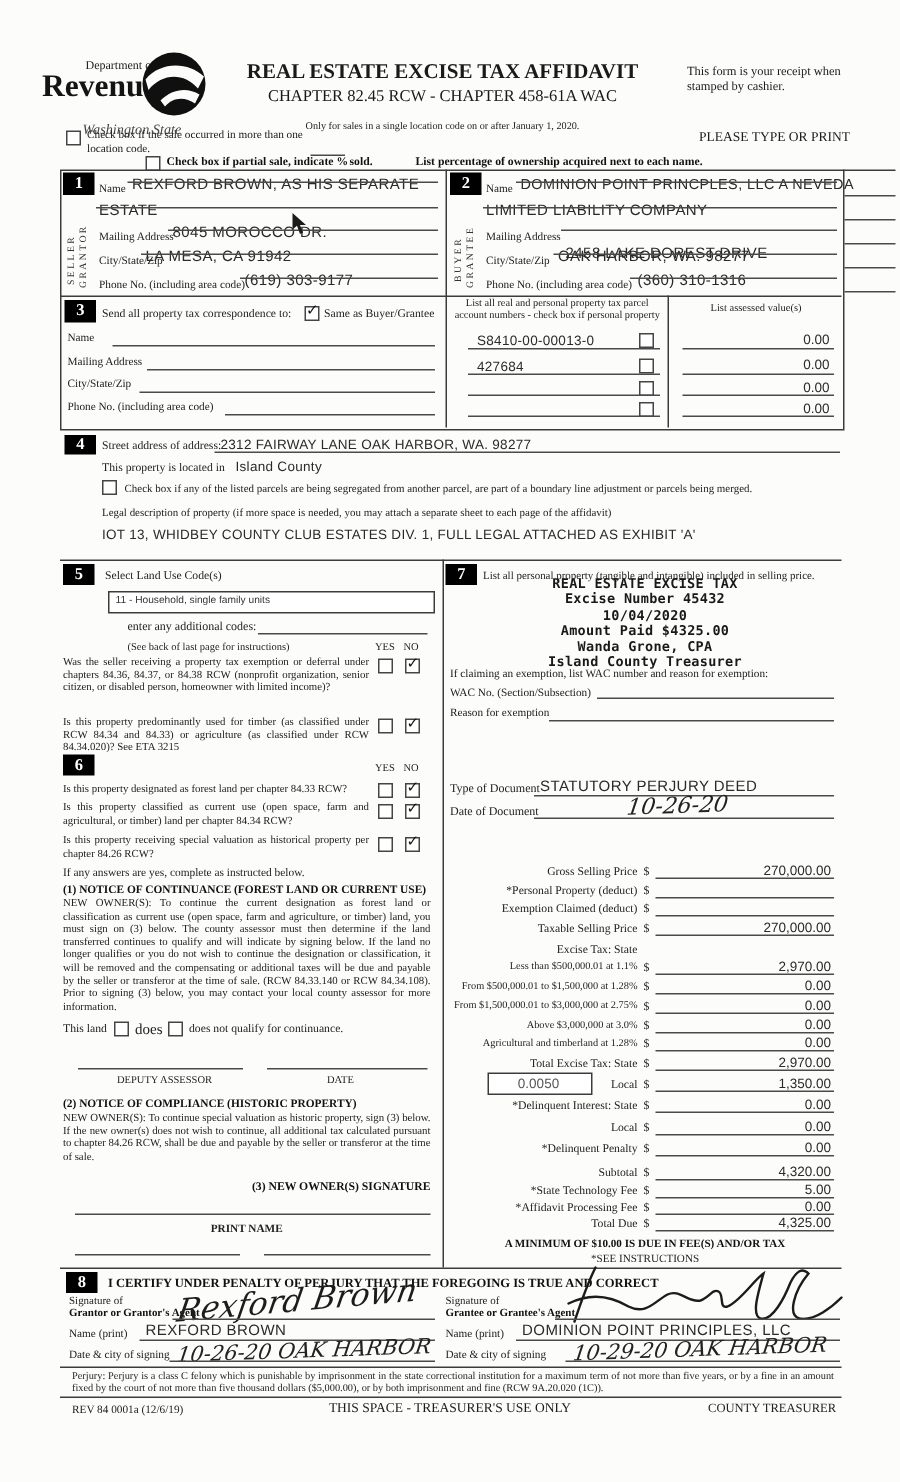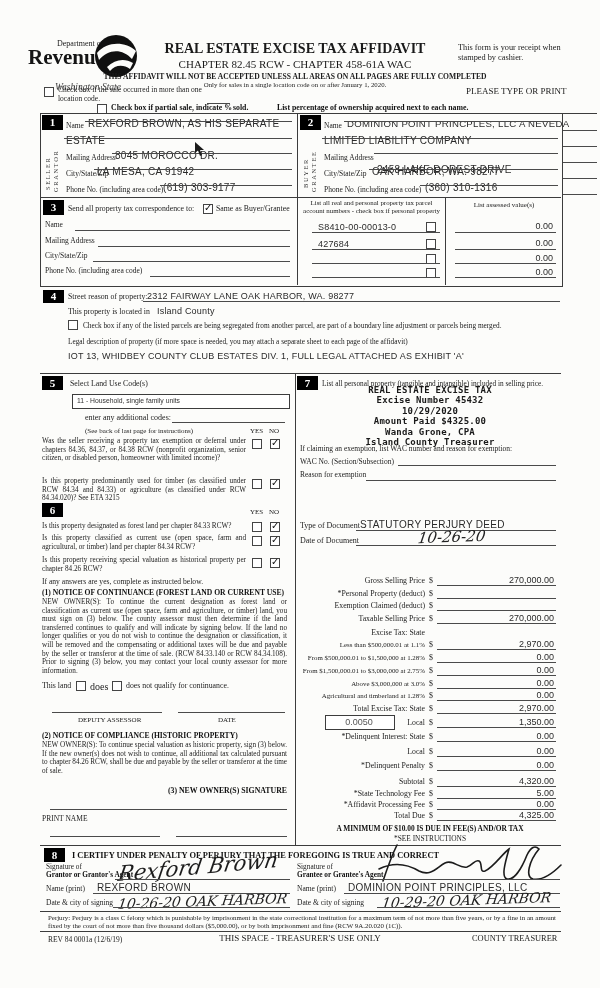--- a/index.html
+++ b/index.html
@@ -42,21 +42,20 @@
   <div class="a" style="left:28px;top:45px;font-weight:bold;font-size:21px;font-family:'Liberation Serif',serif;color:#141414">Revenue</div>
   <svg class="a" style="left:93px;top:33px" width="46" height="46" viewBox="0 0 46 46">
     <circle cx="23" cy="23" r="21" fill="#101010"></circle>
     <path d="M4,20 C14,8 32,8 43,18 L39,26 C29,15 15,16 6,27 Z" fill="#fcfcfa"></path>
     <path d="M14,34 C22,26 32,25 40,30 L37,36 C30,31 22,32 17,38 Z" fill="#fcfcfa"></path>
   </svg>
   <div class="a" style="left:55px;top:82px;font-style:italic;font-size:9.5px;color:#444">Washington State</div>
 
   <div class="a ctr" style="left:95px;top:41px;width:400px;font-weight:bold;font-size:14px;font-family:'Liberation Serif',serif">REAL ESTATE EXCISE TAX AFFIDAVIT</div>
   <div class="a ctr" style="left:95px;top:58px;width:400px;font-size:11px">CHAPTER 82.45 RCW - CHAPTER 458-61A WAC</div>
-  <div class="a ctr" style="left:90px;top:72px;width:410px;font-weight:bold;font-size:7.6px">THIS AFFIDAVIT WILL NOT BE ACCEPTED UNLESS ALL AREAS ON ALL PAGES ARE FULLY COMPLETED</div>
   <div class="a ctr" style="left:90px;top:81px;width:410px;font-size:6.8px">Only for sales in a single location code on or after January 1, 2020.</div>
 
   <div class="a" style="left:458px;top:43px;width:112px;font-size:8.3px;line-height:10px">This form is your receipt when stamped by cashier.</div>
   <div class="a" style="left:466px;top:86px;font-size:9px">PLEASE TYPE OR PRINT</div>
 
   <span class="cb" style="left:44px;top:87px"></span>
   <div class="a" style="left:58px;top:85px;width:152px;font-size:7.5px;line-height:9px">Check box if the sale occurred in more than one location code.</div>
 
   <span class="cb" style="left:97px;top:104px"></span>
   <div class="Lb" style="left:111px;top:103px">Check box if partial sale, indicate %</div>
@@ -145,21 +144,21 @@
   <div class="M" style="left:455px;top:221px;width:98px">0.00</div>
   <div class="ul" style="left:455px;top:232px;width:101px"></div>
   <div class="M" style="left:455px;top:238px;width:98px">0.00</div>
   <div class="ul" style="left:455px;top:249px;width:101px"></div>
   <div class="M" style="left:455px;top:253px;width:98px">0.00</div>
   <div class="ul" style="left:455px;top:263px;width:101px"></div>
   <div class="M" style="left:455px;top:267px;width:98px">0.00</div>
   <div class="ul" style="left:455px;top:277px;width:101px"></div>
 
   <div class="badge" style="left:43px;top:290px;height:13px;line-height:13px">4</div>
-  <div class="L" style="left:68px;top:292px;font-size:7.8px">Street reason of property:</div>
+  <div class="L" style="left:68px;top:292px;font-size:7.8px">Street address of address:</div>
   <div class="T2" style="left:147px;top:291px">2312 FAIRWAY LANE   OAK HARBOR, WA. 98277</div>
   <div class="ul" style="left:143px;top:301px;width:417px"></div>
   <div class="L" style="left:68px;top:307px;font-size:7.8px">This property is located in</div>
   <div class="T2" style="left:157px;top:306px">Island County</div>
   <span class="cb" style="left:68px;top:320px"></span>
   <div class="L" style="left:83px;top:321px;font-size:7.3px">Check box if any of the listed parcels are being segregated from another parcel, are part of a boundary line adjustment or parcels being merged.</div>
   <div class="L" style="left:68px;top:337px;font-size:7.3px">Legal description of property (if more space is needed, you may attach a separate sheet to each page of the affidavit)</div>
   <div class="T2" style="left:68px;top:351px">IOT 13,  WHIDBEY COUNTY CLUB ESTATES DIV. 1, FULL LEGAL ATTACHED AS EXHIBIT 'A'</div>
 
   <div class="hl" style="left:40px;top:373px;width:521px"></div>
@@ -203,31 +202,31 @@
   <span class="cb" style="left:112px;top:681px"></span>
   <div class="L" style="left:126px;top:681px;font-size:7.8px">does not qualify for continuance.</div>
   <div class="ul" style="left:52px;top:712px;width:110px"></div>
   <div class="ul" style="left:178px;top:712px;width:107px"></div>
   <div class="L" style="left:78px;top:716px;font-size:7px">DEPUTY ASSESSOR</div>
   <div class="L" style="left:218px;top:716px;font-size:7px">DATE</div>
   <div class="Lb" style="left:42px;top:731px;font-size:7.6px">(2) NOTICE OF COMPLIANCE (HISTORIC PROPERTY)</div>
   <div class="P" style="left:42px;top:741px;width:245px">NEW OWNER(S): To continue special valuation as historic property, sign (3) below. If the new owner(s) does not wish to continue, all additional tax calculated pursuant to chapter 84.26 RCW, shall be due and payable by the seller or transferor at the time of sale.</div>
   <div class="Lb" style="left:42px;top:786px;width:245px;text-align:right;font-size:7.8px">(3) NEW OWNER(S) SIGNATURE</div>
   <div class="ul" style="left:50px;top:809px;width:237px"></div>
-  <div class="L" style="left:42px;top:814px;width:245px;font-size:7.5px;font-weight:normal">PRINT NAME</div>
+  <div class="L" style="left:42px;top:814px;width:245px;text-align:center;font-size:7.5px;font-weight:bold">PRINT NAME</div>
   <div class="ul" style="left:50px;top:836px;width:110px"></div>
   <div class="ul" style="left:176px;top:836px;width:111px"></div>
 
   <div class="badge" style="left:297px;top:376px;height:14px;line-height:14px">7</div>
   <div class="L" style="left:322px;top:379px;width:238px;white-space:normal;font-size:7.3px">List all personal property (tangible and intangible) included in selling price.</div>
 
   <div class="stamp" style="left:310px;top:385px;width:240px">
     <div>REAL ESTATE EXCISE TAX</div>
     <div>Excise Number 45432</div>
-    <div>10/29/2020</div>
+    <div>10/04/2020</div>
     <div>Amount Paid $4325.00</div>
     <div>Wanda Grone, CPA</div>
     <div>Island County Treasurer</div>
   </div>
 
   <div class="L" style="left:300px;top:444px;font-size:7.5px">If claiming an exemption, list WAC number and reason for exemption:</div>
   <div class="L" style="left:300px;top:457px;font-size:7.5px">WAC No. (Section/Subsection)</div>
   <div class="ul" style="left:398px;top:465px;width:158px"></div>
   <div class="L" style="left:300px;top:470px;font-size:7.5px">Reason for exemption</div>
   <div class="ul" style="left:366px;top:480px;width:190px"></div>

